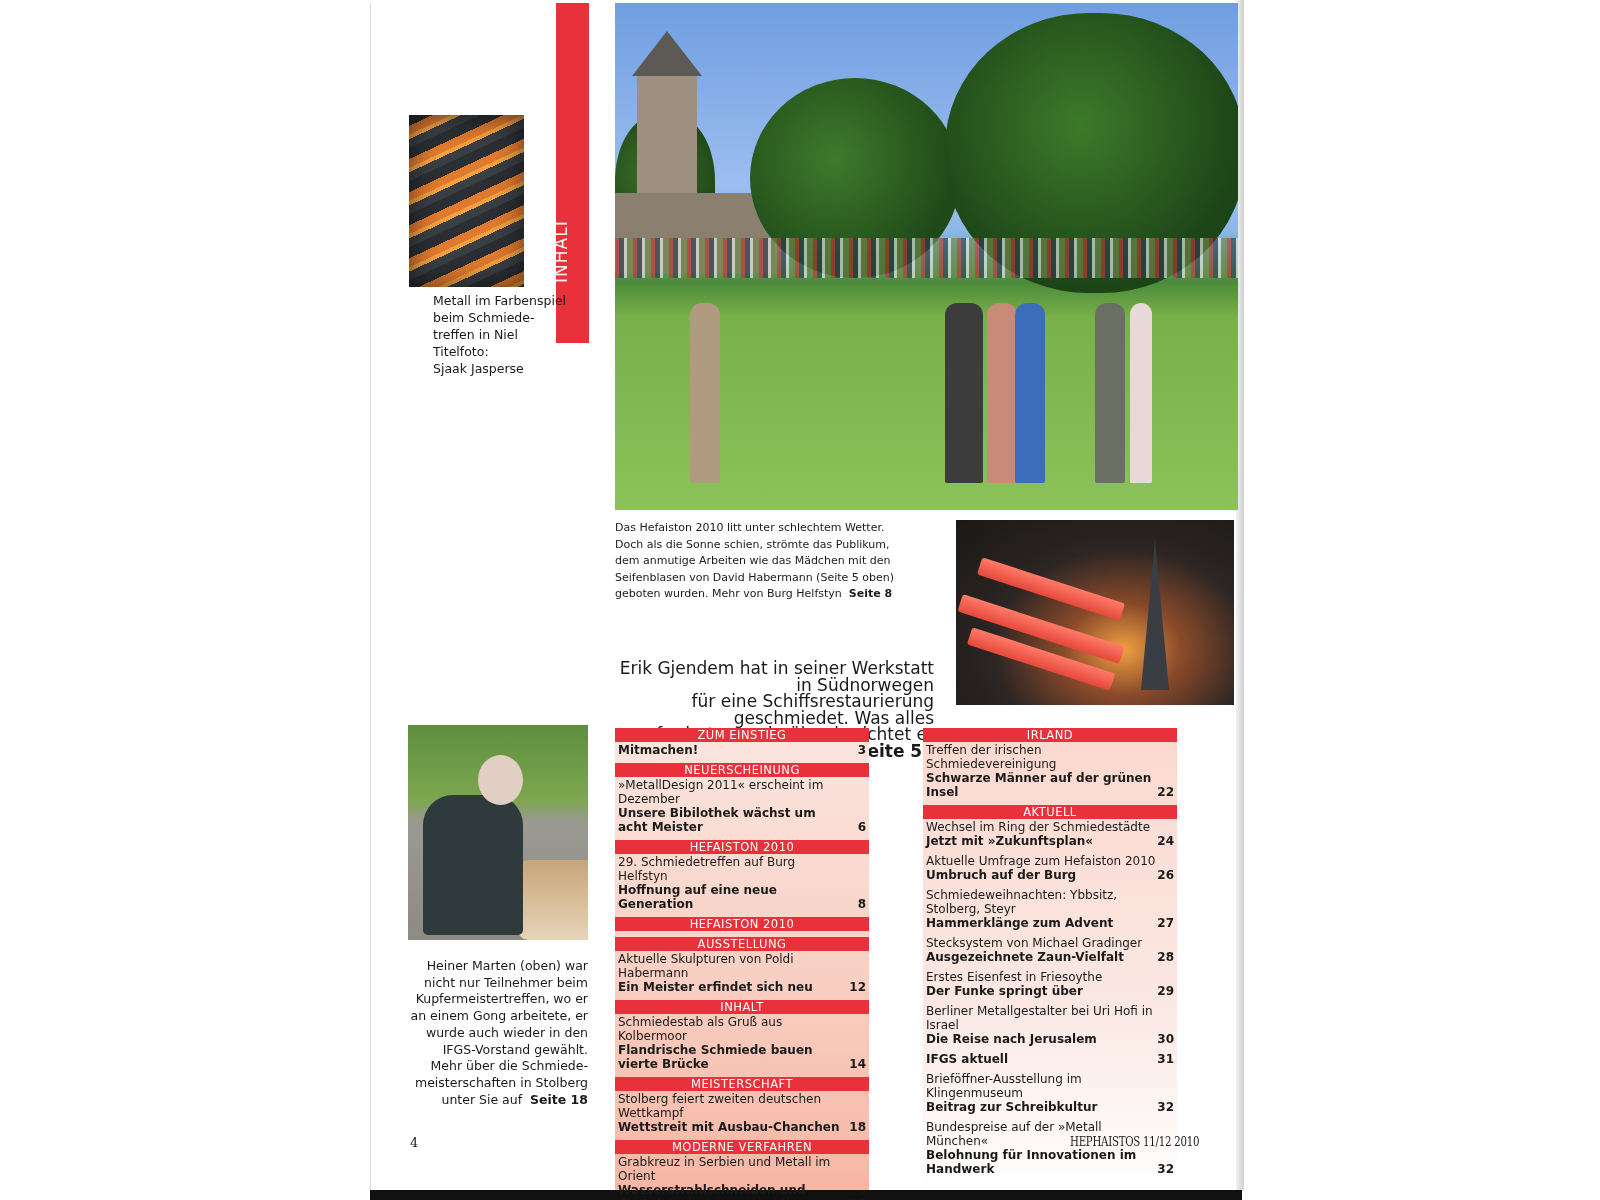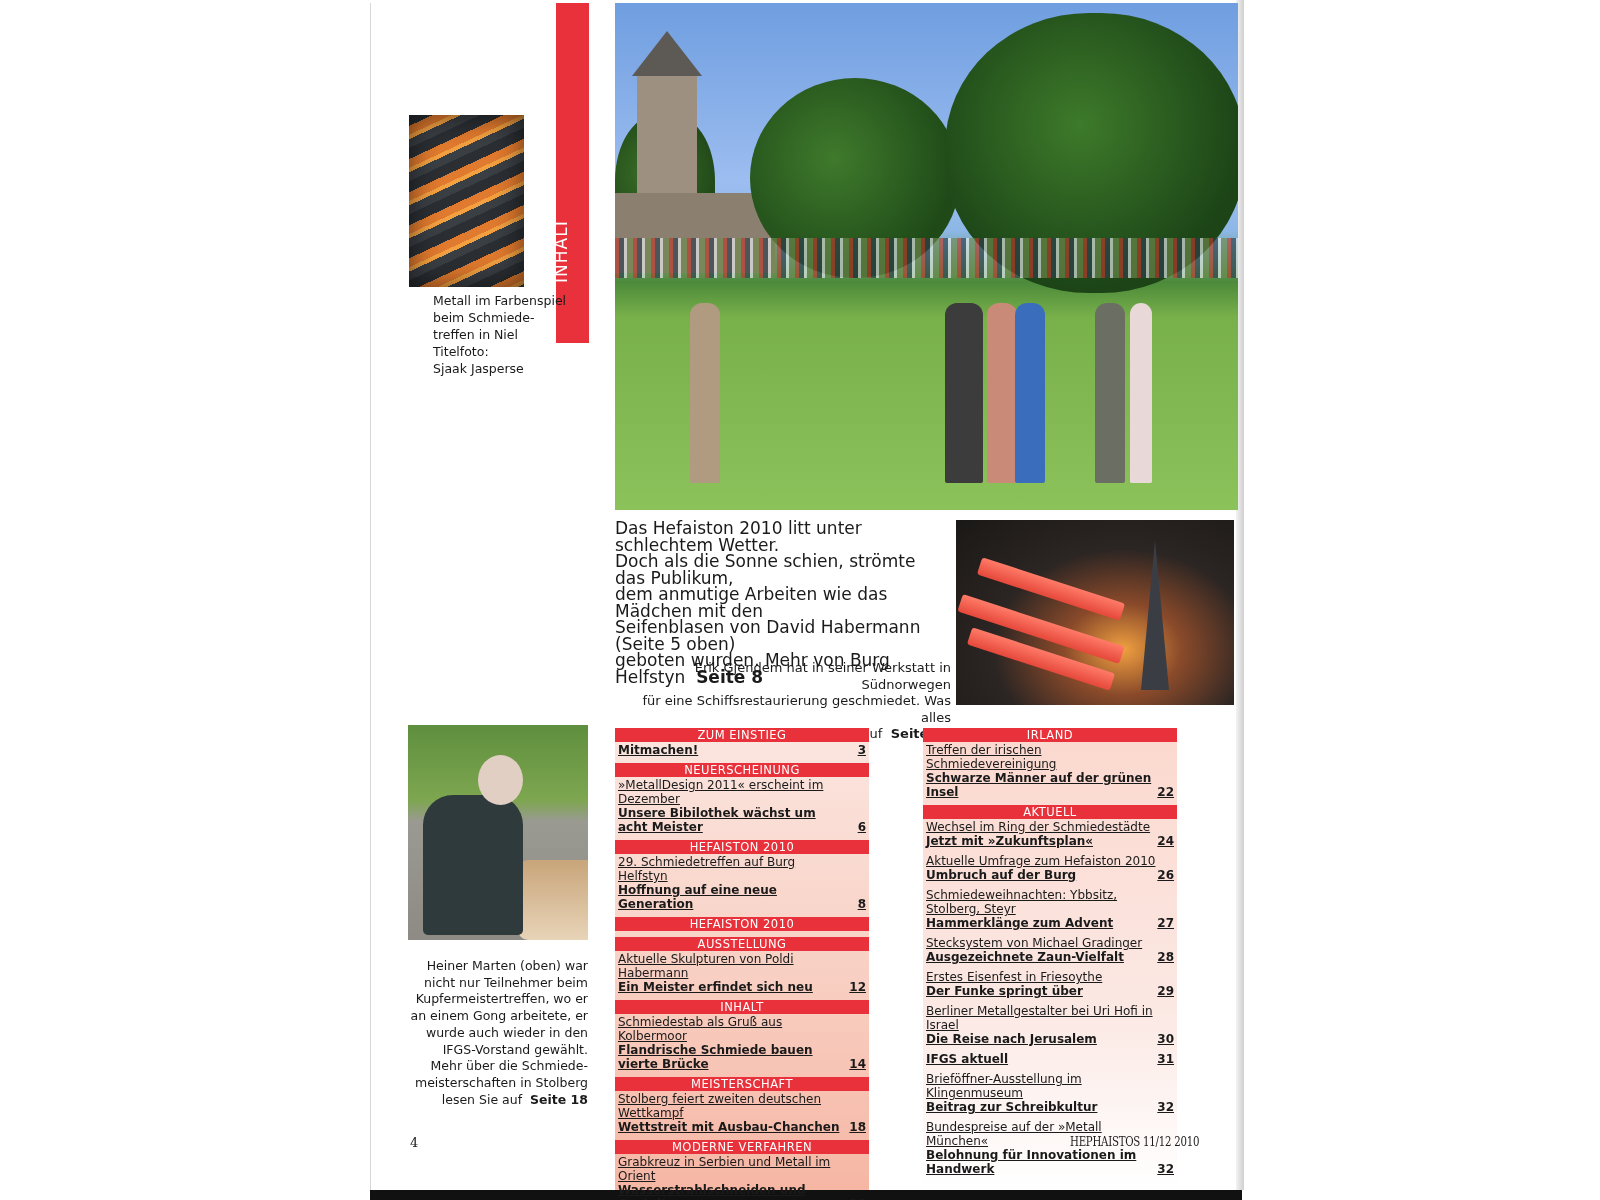--- a/index.html
+++ b/index.html
@@ -36,49 +36,49 @@
   .img-main .tree3 { position:absolute; left:0; top:110px; width:100px; height:150px; border-radius:45%;
       background:radial-gradient(circle at 40% 40%, #3b7228, #1c4016 70%); }
   .img-main .tower { position:absolute; left:22px; top:70px; width:60px; height:120px; background:#9d9080; }
   .img-main .roof { position:absolute; left:17px; top:28px; width:0; height:0;
       border-left:35px solid transparent; border-right:35px solid transparent; border-bottom:45px solid #5d5a55; }
   .img-main .wall { position:absolute; left:0; top:190px; width:160px; height:80px; background:#8b8070; }
   .img-main .crowd { position:absolute; left:0; top:235px; width:623px; height:40px;
       background:repeating-linear-gradient(90deg,#c0392b 0 4px,#2c3e50 4px 9px,#ecf0f1 9px 12px,#6f8a4c 12px 18px); opacity:.65; }
   .img-main .people { position:absolute; top:300px; height:180px; width:30px; background:#3c3c3c; border-radius:12px 12px 2px 2px; }
 
-  .cap-main { position:absolute; left:615px; top:520px; width:320px; font-size:17px; line-height:16.5px; }
+  .cap-main { position:absolute; left:615px; top:520px; width:320px; font-size:11px; line-height:16.5px; }
   .cap-main b { font-weight:bold; }
 
   
   .img-forge { position:absolute; left:956px; top:520px; width:278px; height:185px; overflow:hidden;
       background:radial-gradient(ellipse at 60% 70%, #f0a040 0%, #8a4a2a 25%, #2b2523 55%, #1a1816 100%); }
   .img-forge .bar { position:absolute; height:18px; background:linear-gradient(#ff7b68,#e5483a); border-radius:3px; transform:rotate(18deg); }
   .img-forge .horn { position:absolute; left:185px; top:20px; width:0; height:0;
       border-left:14px solid transparent; border-right:14px solid transparent; border-bottom:150px solid #3a3e44; }
 
-  .cap-forge { position:absolute; left:621px; top:660px; width:330px; font-size:13px; line-height:16.5px; text-align:right; }
+  .cap-forge { position:absolute; left:604px; top:660px; width:330px; font-size:17px; line-height:16.5px; text-align:right; }
 
   
   .img-man { position:absolute; left:408px; top:725px; width:180px; height:215px; overflow:hidden;
       background:linear-gradient(to bottom,#5e8f3e 0%,#7ea650 35%,#9a9a92 45%,#8e8a84 100%); }
   .img-man .body { position:absolute; left:15px; top:70px; width:100px; height:140px; background:#2e3a3c; border-radius:30px 30px 5px 5px; }
   .img-man .head { position:absolute; left:70px; top:30px; width:45px; height:50px; background:#e0cfc2; border-radius:50%; }
   .img-man .stump { position:absolute; left:110px; top:135px; width:80px; height:80px; background:linear-gradient(#c8a57a,#e8d4b8); border-radius:10px; }
 
   .cap-man { position:absolute; left:400px; top:958px; width:188px; font-size:12.5px; line-height:16.7px; text-align:right; }
   .cap-man b { font-weight:bold; }
 
   
   .toc-col { position:absolute; width:254px; }
   .toc-col.left { left:615px; top:728px; height:462px; background:linear-gradient(to bottom,#fbe6e0 0%,#f8cfc2 55%,#f6b6a4 100%); }
   .toc-col.right { left:923px; top:728px; background:linear-gradient(to bottom,#fbd8ce 0%,#fbe8e3 60%,#fff 100%); padding-bottom:8px; }
   .sect { margin-bottom:6px; }
   .sect-head { background:#e8313a; color:#fff; text-align:center; font-size:11.5px; line-height:14px; letter-spacing:.5px; height:14px; }
-  .entry { display:flex; justify-content:space-between; align-items:flex-end; padding:1px 3px 0 3px; margin-bottom:5px;text-decoration:underline; }
+  .entry { display:flex; justify-content:space-between; align-items:flex-end; padding:1px 3px 0 3px; margin-bottom:5px; }
   .entry .txt { font-size:12px; line-height:14px; }
   .entry .sub { display:block; font-weight:normal; }
   .entry .title { display:block; font-weight:bold; }
   .entry .pg { font-size:12px; line-height:14px; font-weight:bold; min-width:18px; text-align:right; }
 
   .folio { position:absolute; left:410px; top:1135px; font-family:"DejaVu Serif", serif; font-size:13px; }
   .running-foot { position:absolute; left:1070px; top:1135px; font-family:"DejaVu Serif", serif; font-size:12px; letter-spacing:-.3px; transform:scaleX(.85); transform-origin:left; }
 </style>
 </head>
 <body>
@@ -142,21 +142,21 @@
 </div>
 <div class="cap-man">
   <div>Heiner Marten (oben) war</div>
   <div>nicht nur Teilnehmer beim</div>
   <div>Kupfermeistertreffen, wo er</div>
   <div>an einem Gong arbeitete, er</div>
   <div>wurde auch wieder in den</div>
   <div>IFGS-Vorstand gewählt.</div>
   <div>Mehr über die Schmiede-</div>
   <div>meisterschaften in Stolberg</div>
-  <div><span>lesen Sie auf</span>&nbsp; <b>Seite 18</b></div>
+  <div><span>unter Sie auf</span>&nbsp; <b>Seite 18</b></div>
 </div>
 
 <div class="toc-col left" id="toc-left">
     <div class="sect">
       <div class="sect-head">ZUM EINSTIEG</div>
       <div class="entry">
         <div class="txt">
           <span class="title">Mitmachen!</span>
         </div>
         <div class="pg">3</div>

